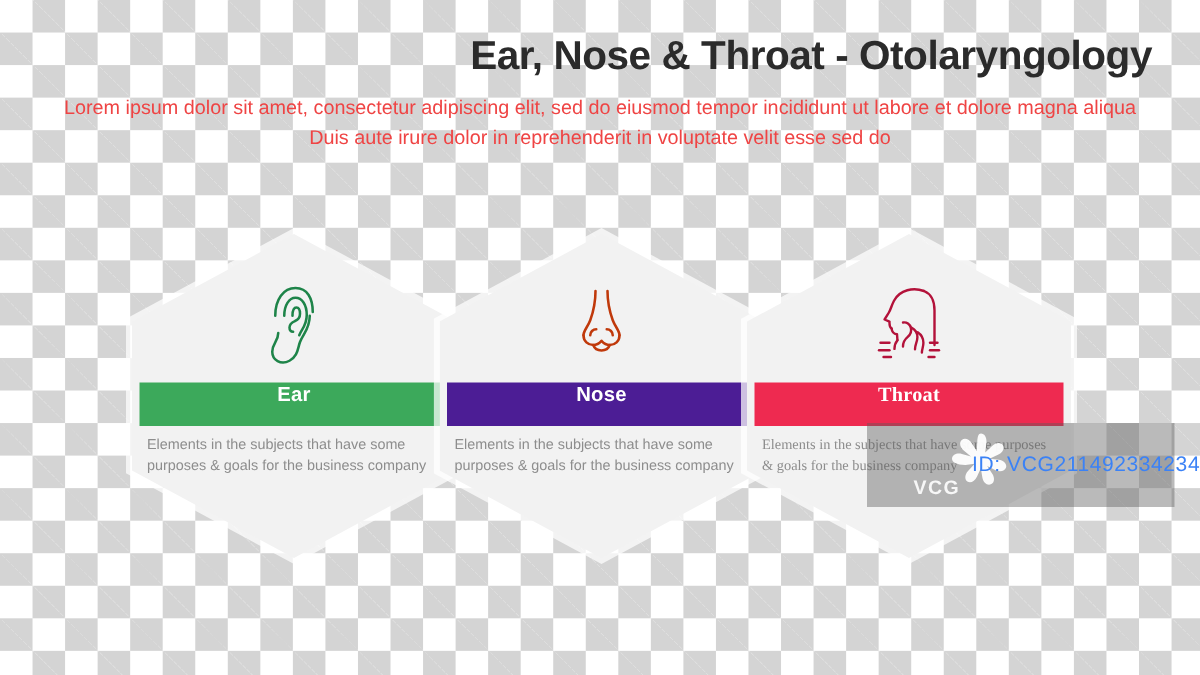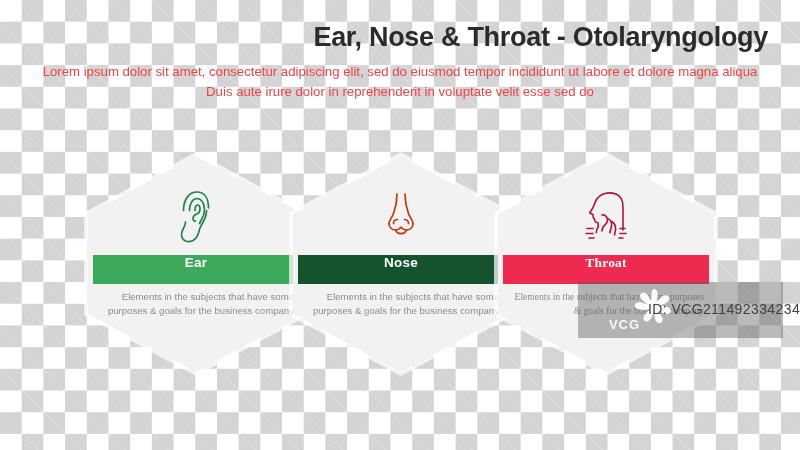--- a/index.html
+++ b/index.html
@@ -64,21 +64,21 @@
     top:103px; height:29px;
     display:flex; align-items:flex-start; justify-content:center;
   }
   .band-label {
     color:#ffffff; font-size:13.5px; font-weight:bold;
     letter-spacing:.2px;
   }
 
   .desc {
     position:absolute; left:14px; top:138px; width:196px;
-    text-align:right;
+    text-align:left;
     font-size:9.6px; color:#8d8d8d; line-height:13.6px;
   }
 
   
   .wm-box {
     position:absolute; left:578px; top:282px; width:205px; height:56px;
     background:rgba(90,90,90,0.42);
   }
   .wm-logo {
     position:absolute; left:589px; top:290px; width:42px; height:42px;
@@ -87,21 +87,21 @@
   .wm-logo-text {
     color:#ffffff; font-size:13px; font-weight:bold; letter-spacing:1px;
     opacity:.9;
     margin-left:29px;
   }
   .wm-star {
     position:absolute; left:632px; top:285px; width:44px; height:44px;
   }
   .wm-id {
     position:absolute; left:648px; top:301px;
-    font-size:14px; color:#404040; letter-spacing:.4px; white-space:nowrap;
+    font-size:14px; color:#3b82f6; letter-spacing:.4px; white-space:nowrap;
     font-family:"Liberation Sans", sans-serif;
   }
 </style>
 </head>
 <body>
 
 <div id="stage">
 
   <div class="title">Ear, Nose &amp; Throat - Otolaryngology</div>
   <div class="subtitle">Lorem ipsum dolor sit amet, consectetur adipiscing elit, sed do eiusmod tempor incididunt ut labore et dolore magna aliqua Duis aute irure dolor in reprehenderit in voluptate velit esse sed do</div>
@@ -134,21 +134,21 @@
       <svg width="52" height="52" viewBox="0 0 52 52" fill="none" stroke="#C0390B" stroke-width="1.7" stroke-linecap="round" stroke-linejoin="round">
         <path d="M22 4c0 8-1.5 14-3.5 19.5C16.8 28 14 30.5 14 33.5"></path>
         <path d="M30 4c0 8 1.5 14 3.5 19.5C35.2 28 38 30.5 38 33.5"></path>
         <path d="M14 33.5c0 4 3 6.5 6.5 6.5 2.4 0 4.1-1.2 5.5-2.8 1.4 1.6 3.1 2.8 5.5 2.8 3.5 0 6.5-2.5 6.5-6.5"></path>
         <path d="M20.5 40c.8 2.3 2.8 3.6 5.5 3.6S30.7 42.3 31.5 40"></path>
         <path d="M18.5 33.5c0-2.2 1.8-4 4-4"></path>
         <path d="M33.5 33.5c0-2.2-1.8-4-4-4"></path>
       </svg>
     </div>
 
-    <div class="band" style="background:#14532d">
+    <div class="band" style="background:#4c1d95">
       <span class="band-label">Nose</span>
     </div>
 
     <div class="desc">Elements in the subjects that have some purposes &amp; goals for the  business company</div>
   </div>
 
   <div class="card c2">
     <div class="hex-outer"></div>
     <div class="hex-inner"></div>
 

